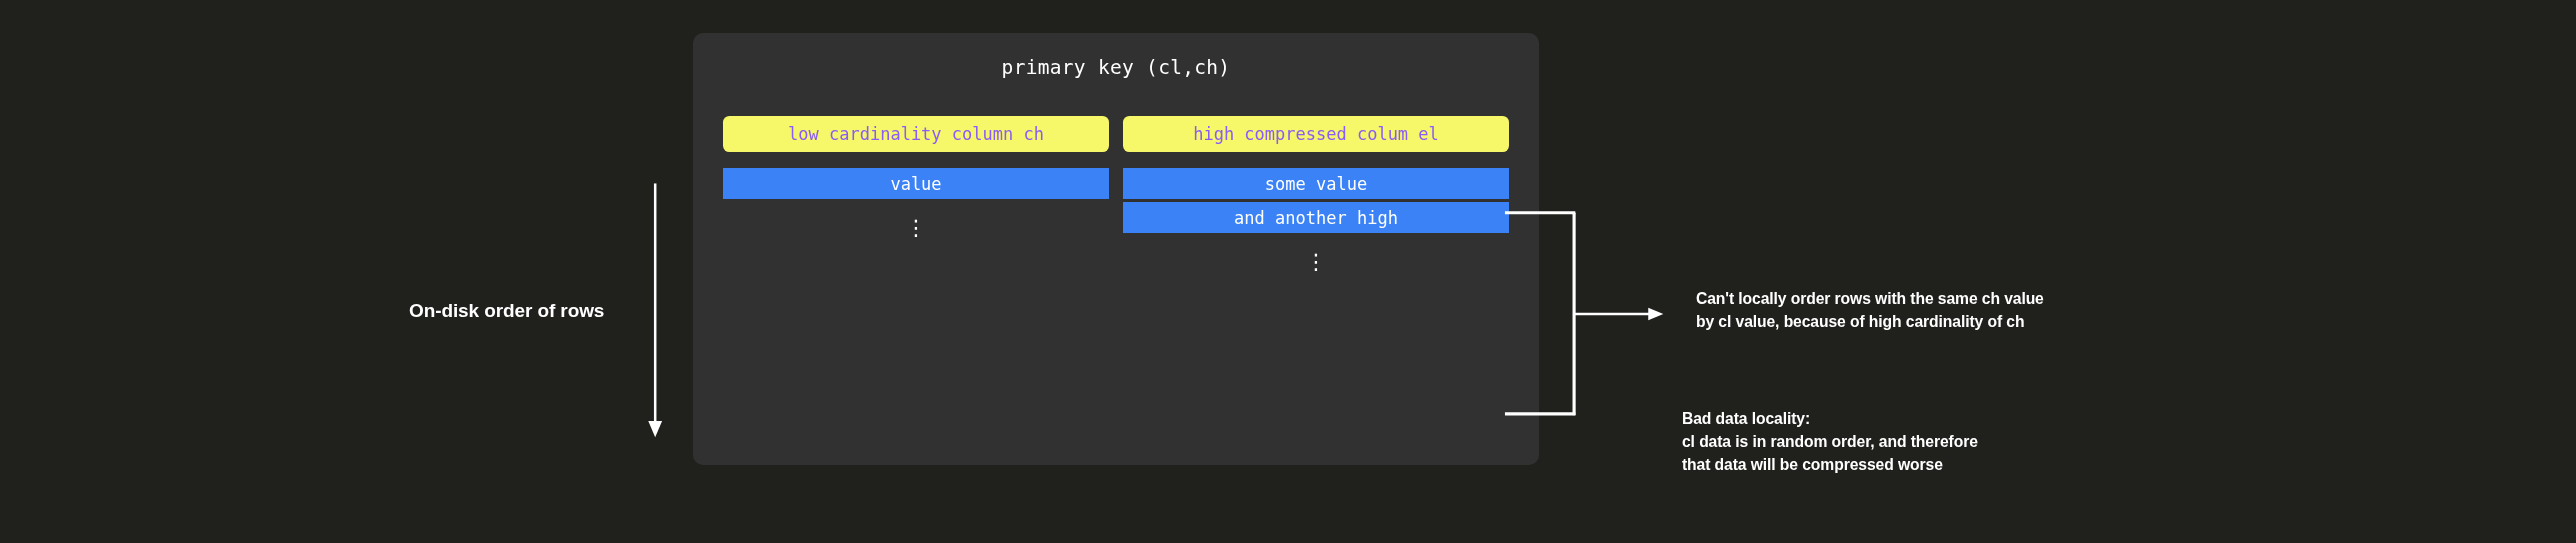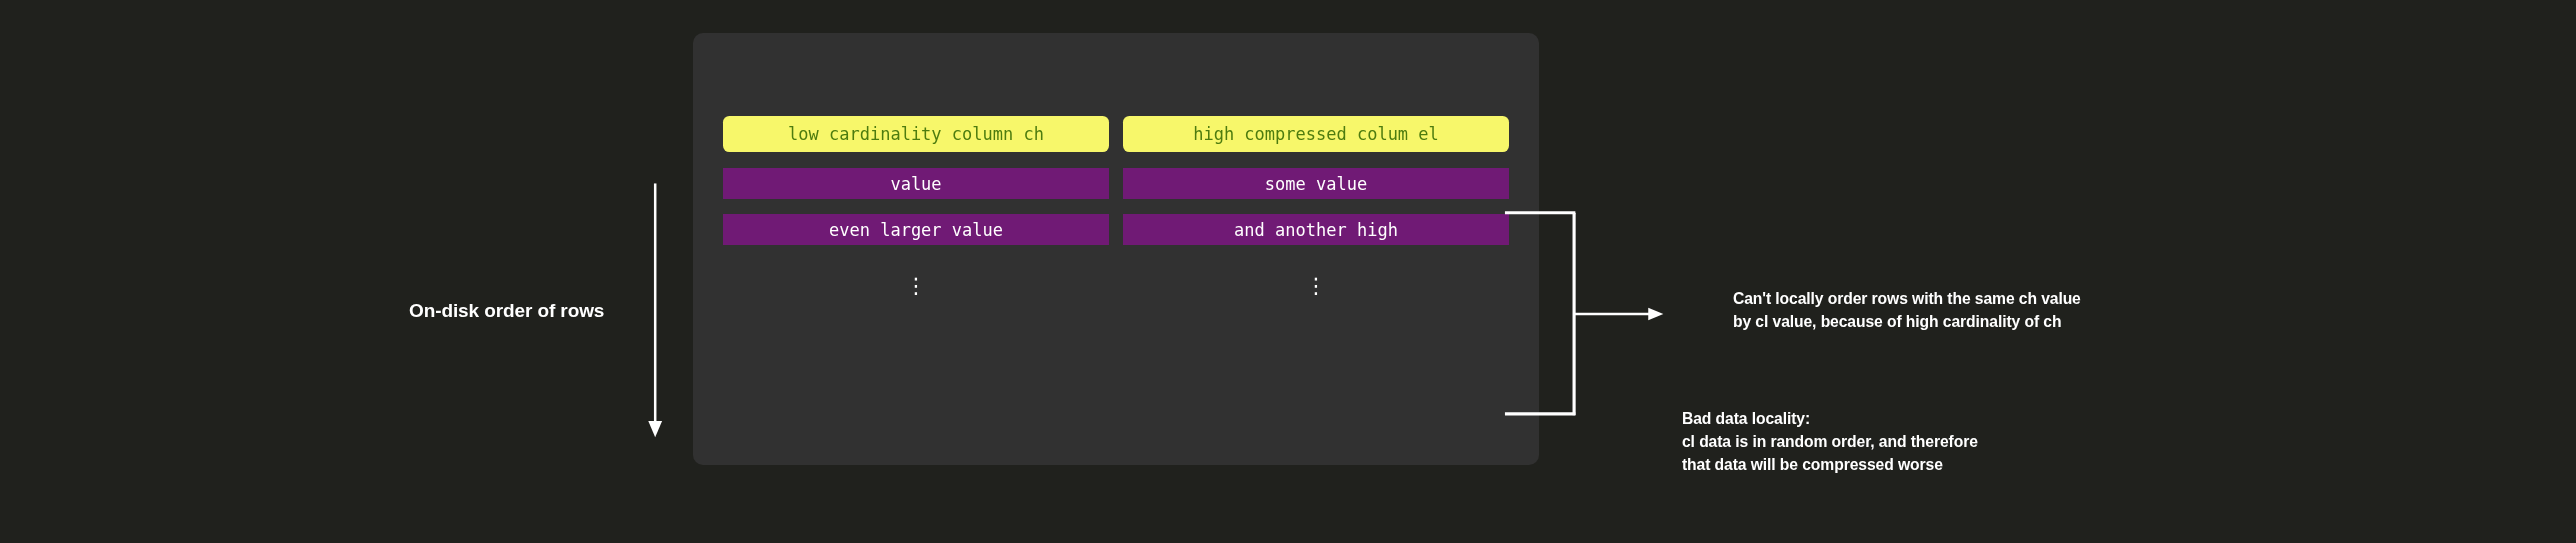--- a/index.html
+++ b/index.html
@@ -50,44 +50,44 @@
   }
   .column {
     flex: 1 1 0;
     display: flex;
     flex-direction: column;
     min-width: 0;
   }
 
   .col-header {
     background: #f7f76a;
-    color: #4d7c0f;
+    color: #8b5cf6;
     border-radius: 6.3px;
     height: 36px;
     display: flex;
     align-items: center;
     justify-content: center;
     font-family: "DejaVu Sans Mono", "Liberation Mono", monospace;
     font-size: 17px;
     letter-spacing: 0px;
     white-space: nowrap;
     margin-bottom: 16.3px;
   }
 
   .cell {
-    background: #701a75;
+    background: #3b82f6;
     color: #ffffff;
     height: 31px;
     display: flex;
     align-items: center;
     justify-content: center;
     font-family: "DejaVu Sans Mono", "Liberation Mono", monospace;
     font-size: 17px;
     white-space: nowrap;
-    margin-bottom: 15px;
+    margin-bottom: 3px;
   }
   .cell:last-of-type { margin-bottom: 0; }
 
   .col-ellipsis {
     height: 44px;
     display: flex;
     align-items: center;
     justify-content: center;
     color: #ffffff;
     font-family: "DejaVu Sans Mono", "Liberation Mono", monospace;
@@ -127,35 +127,35 @@
   
   .note {
     position: absolute;
     color: #ffffff;
     font-size: 15.7px;
     font-weight: bold;
     line-height: 1.45;
     letter-spacing: -0.1px;
     white-space: pre-line;
   }
-  #note-cardinality { left: 1733px; top: 288px; }
+  #note-cardinality { left: 1696px; top: 288px; }
   #note-locality    { left: 1682px; top: 408px; }
 </style>
 </head>
 <body>
 
 <div id="diagram-card">
 
+  <div id="card-title">primary key (cl,ch)</div>
 
   <div id="columns-wrap">
 
     <div class="column">
       <div class="col-header">low cardinality column ch</div>
       <div class="cell">value</div>
-      <div class="cell">even larger value</div>
       <div class="col-ellipsis">⋮</div>
     </div>
 
     <div class="column">
       <div class="col-header">high compressed colum el</div>
       <div class="cell">some value</div>
       <div class="cell">and another high</div>
       <div class="col-ellipsis">⋮</div>
     </div>
 

